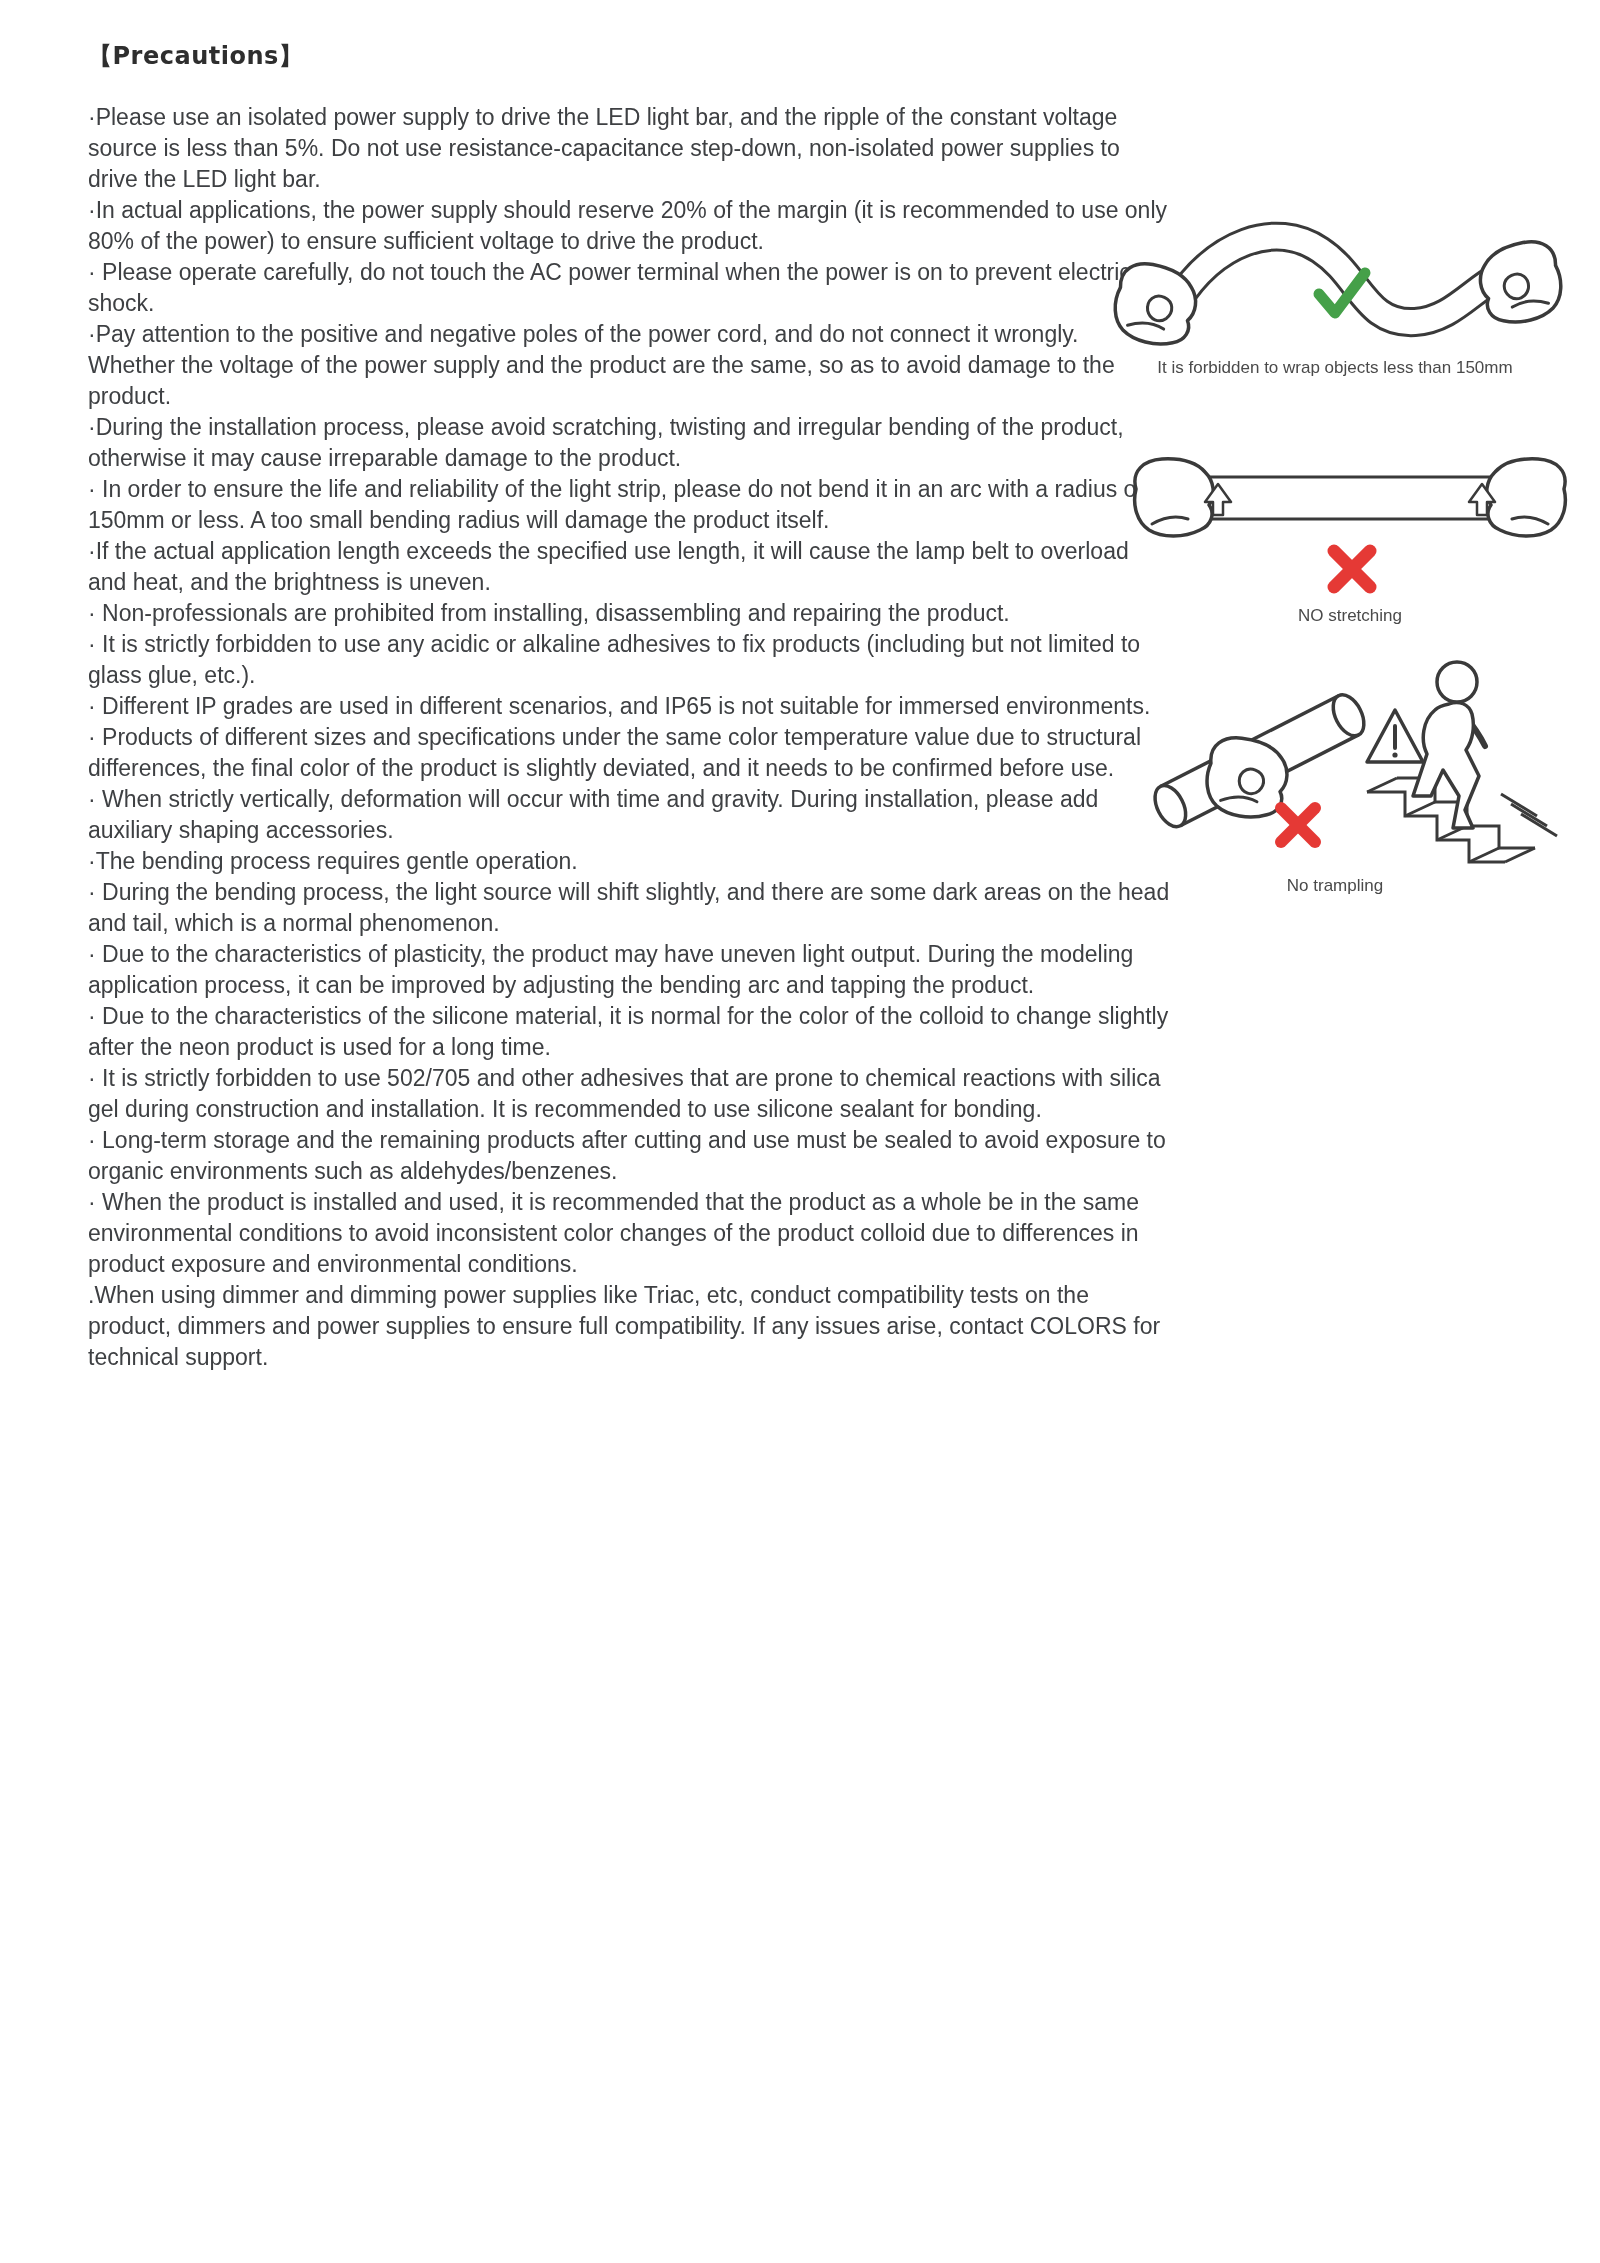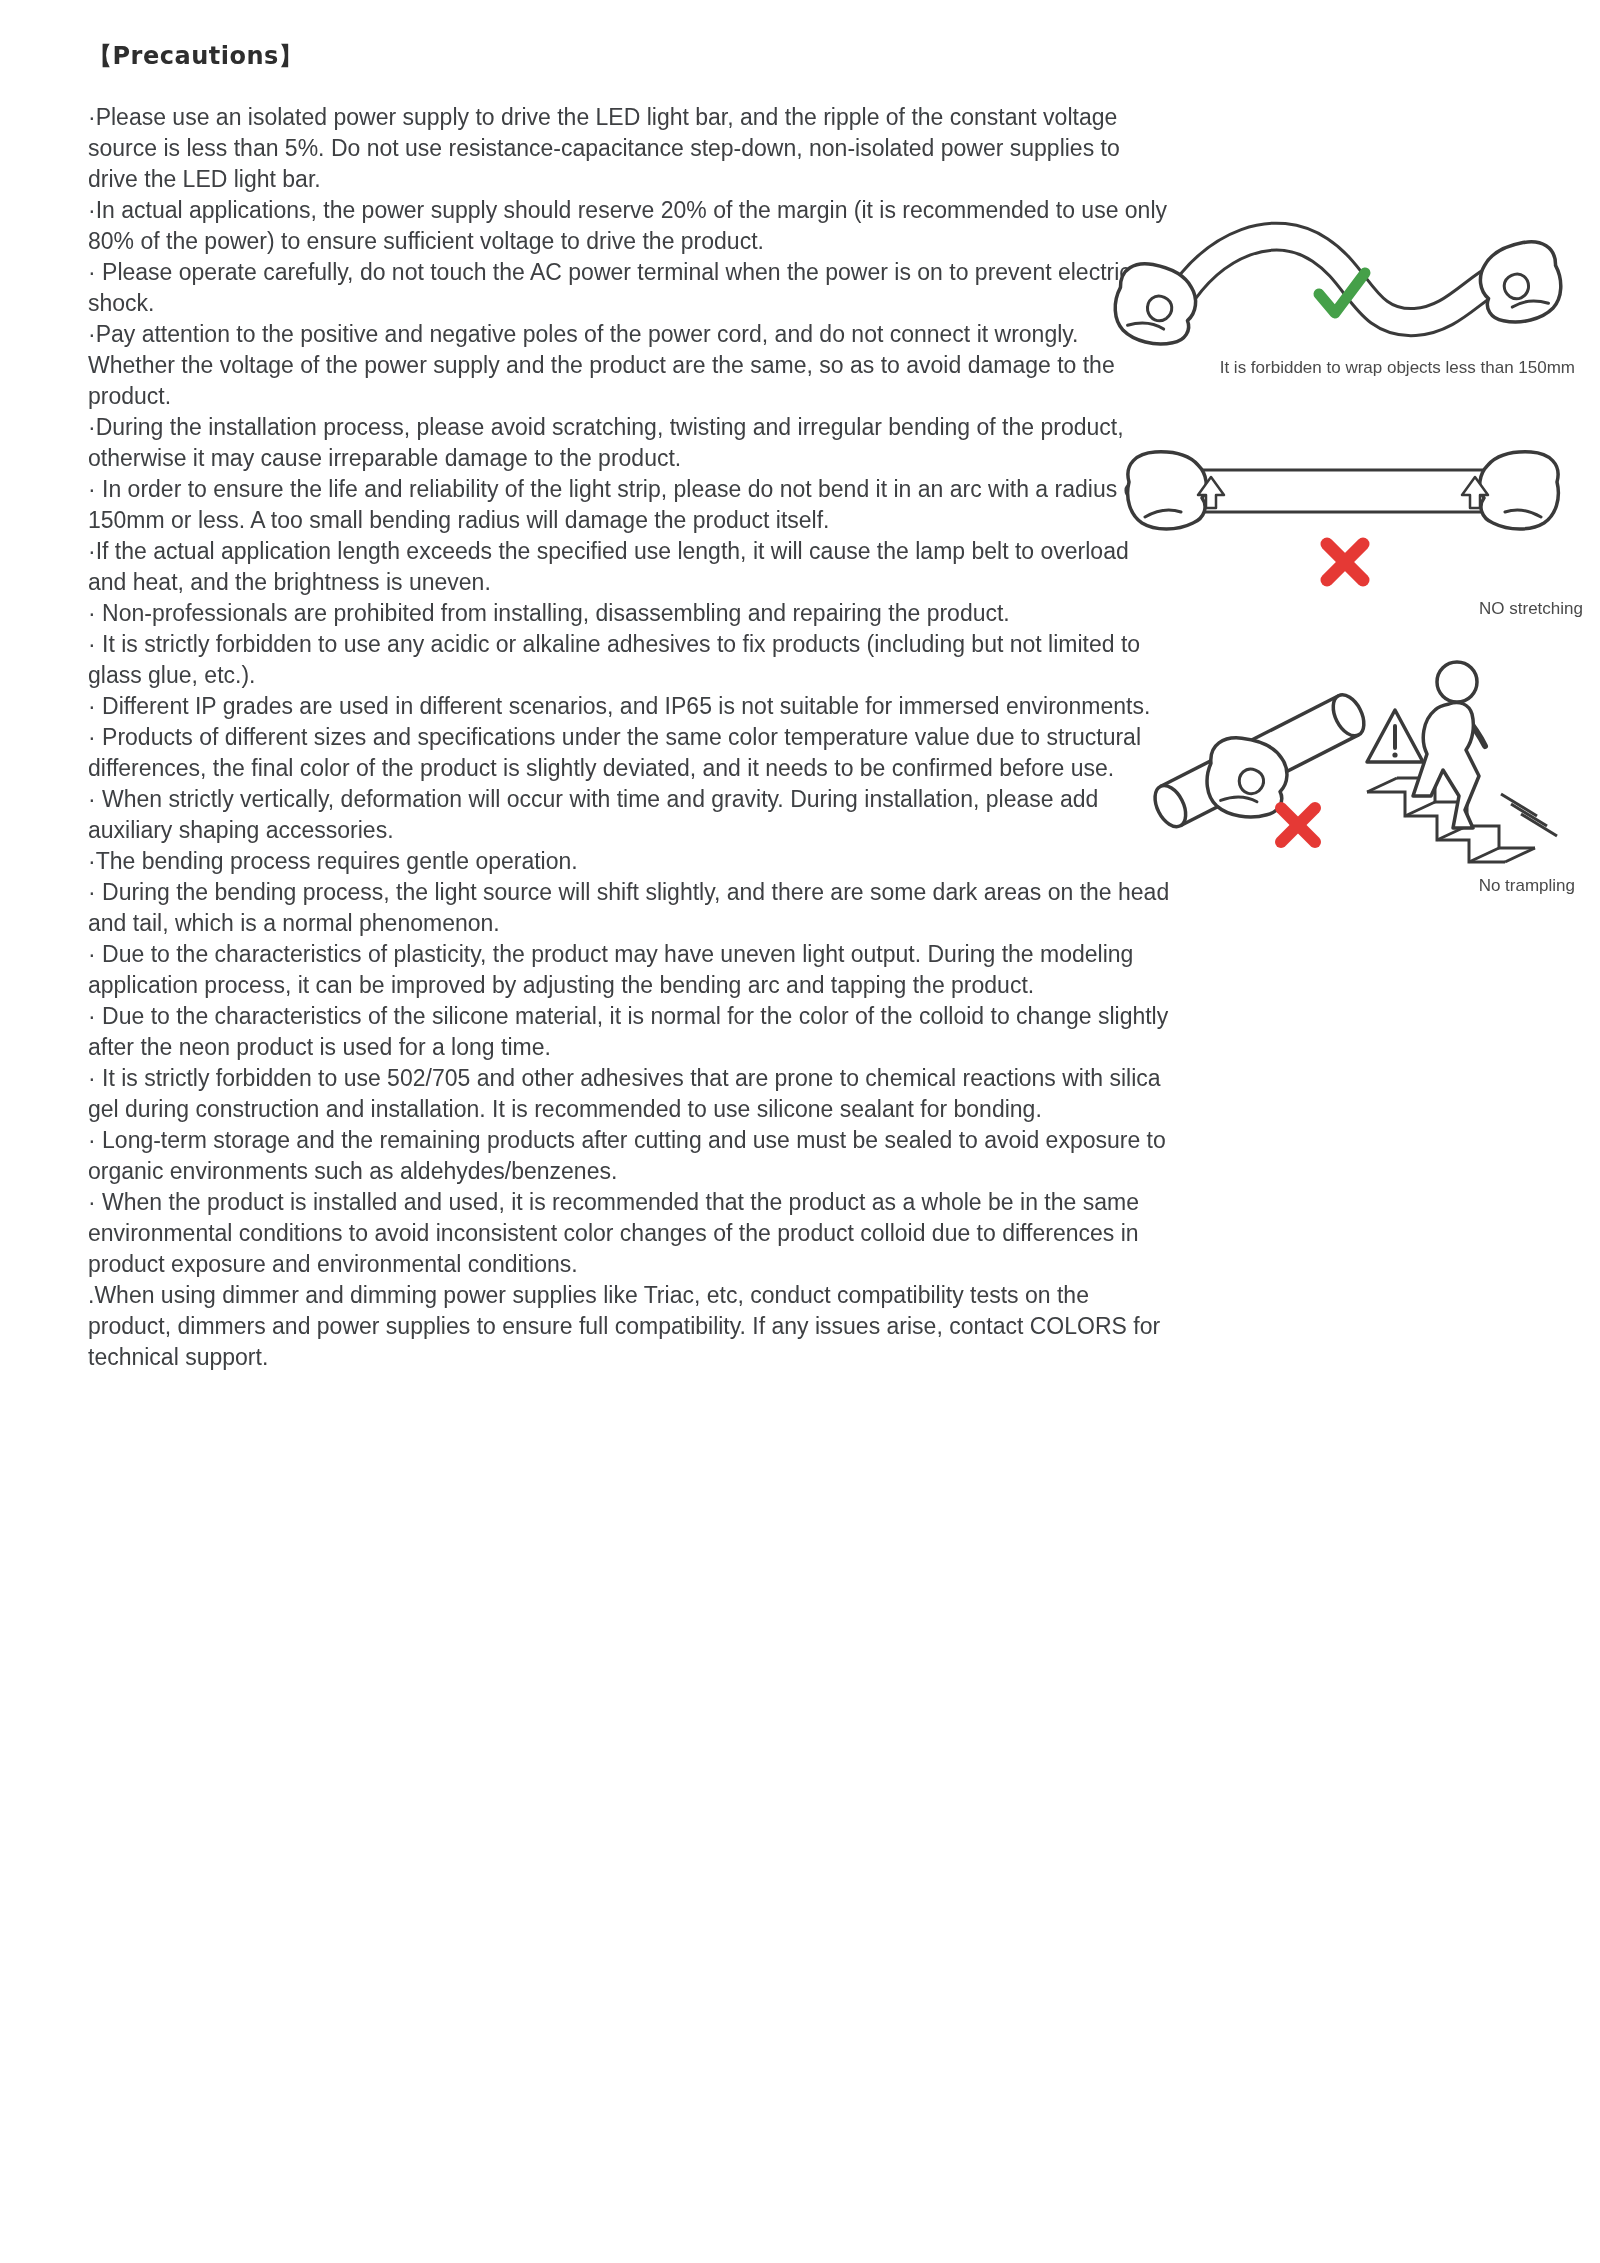--- a/index.html
+++ b/index.html
@@ -26,21 +26,21 @@
   p.item {
     font-size: 23px;
     line-height: 31px;
     color: #3e4043;
     margin: 0;
   }
   .figure {
     position: absolute;
     left: 1095px;
     width: 480px;
-    text-align: right;
+    text-align: center;
   }
   .figure svg { display: block; margin: 0 auto; }
   .caption {
     font-size: 17px;
     color: #4a4a4a;
     margin-top: 8px;
     font-family: "Liberation Sans", sans-serif;
   }
   #fig-wrap    { top: 200px; }
   #fig-stretch { top: 398px; }
@@ -85,21 +85,21 @@
     </g>
     <g transform="translate(452,30) scale(-1,1) rotate(14)">
       <path d="M 10,34 C 5,16 18,5 36,4 C 54,3 70,7 79,17 C 88,26 90,40 83,50 C 89,58 86,70 74,75 C 58,83 36,83 23,75 C 11,67 6,50 10,34 Z" fill="#ffffff" stroke="#3a3a3a" stroke-width="3.5" stroke-linejoin="round"></path>
       <path d="M 42,50 C 38,40 45,31 55,33 C 65,35 68,45 62,53 C 56,60 46,58 42,50 Z" fill="#ffffff" stroke="#3a3a3a" stroke-width="3"></path>
       <path d="M 26,69 C 38,62 50,60 62,64" fill="none" stroke="#3a3a3a" stroke-width="3" stroke-linecap="round"></path>
     </g>
   </svg>
   <figcaption class="caption">It is forbidden to wrap objects less than 150mm</figcaption>
 </figure>
 
-<figure class="figure" id="fig-stretch" style="margin:8px;">
+<figure class="figure" id="fig-stretch" style="margin:15px;">
   <svg width="460" height="185" viewBox="0 0 460 185">
     <line x1="80" y1="64" x2="384" y2="64" stroke="#3a3a3a" stroke-width="3"></line>
     <line x1="80" y1="106" x2="384" y2="106" stroke="#3a3a3a" stroke-width="3"></line>
     <g transform="translate(6,42)">
       <path d="M 10,34 C 5,16 18,5 36,4 C 54,3 70,7 79,17 C 88,26 90,40 83,50 C 89,58 86,70 74,75 C 58,83 36,83 23,75 C 11,67 6,50 10,34 Z" fill="#ffffff" stroke="#3a3a3a" stroke-width="3.5" stroke-linejoin="round"></path>
       <path d="M 26,69 C 38,62 50,60 62,64" fill="none" stroke="#3a3a3a" stroke-width="3" stroke-linecap="round"></path>
     </g>
     <g transform="translate(454,42) scale(-1,1)">
       <path d="M 10,34 C 5,16 18,5 36,4 C 54,3 70,7 79,17 C 88,26 90,40 83,50 C 89,58 86,70 74,75 C 58,83 36,83 23,75 C 11,67 6,50 10,34 Z" fill="#ffffff" stroke="#3a3a3a" stroke-width="3.5" stroke-linejoin="round"></path>
       <path d="M 26,69 C 38,62 50,60 62,64" fill="none" stroke="#3a3a3a" stroke-width="3" stroke-linecap="round"></path>

